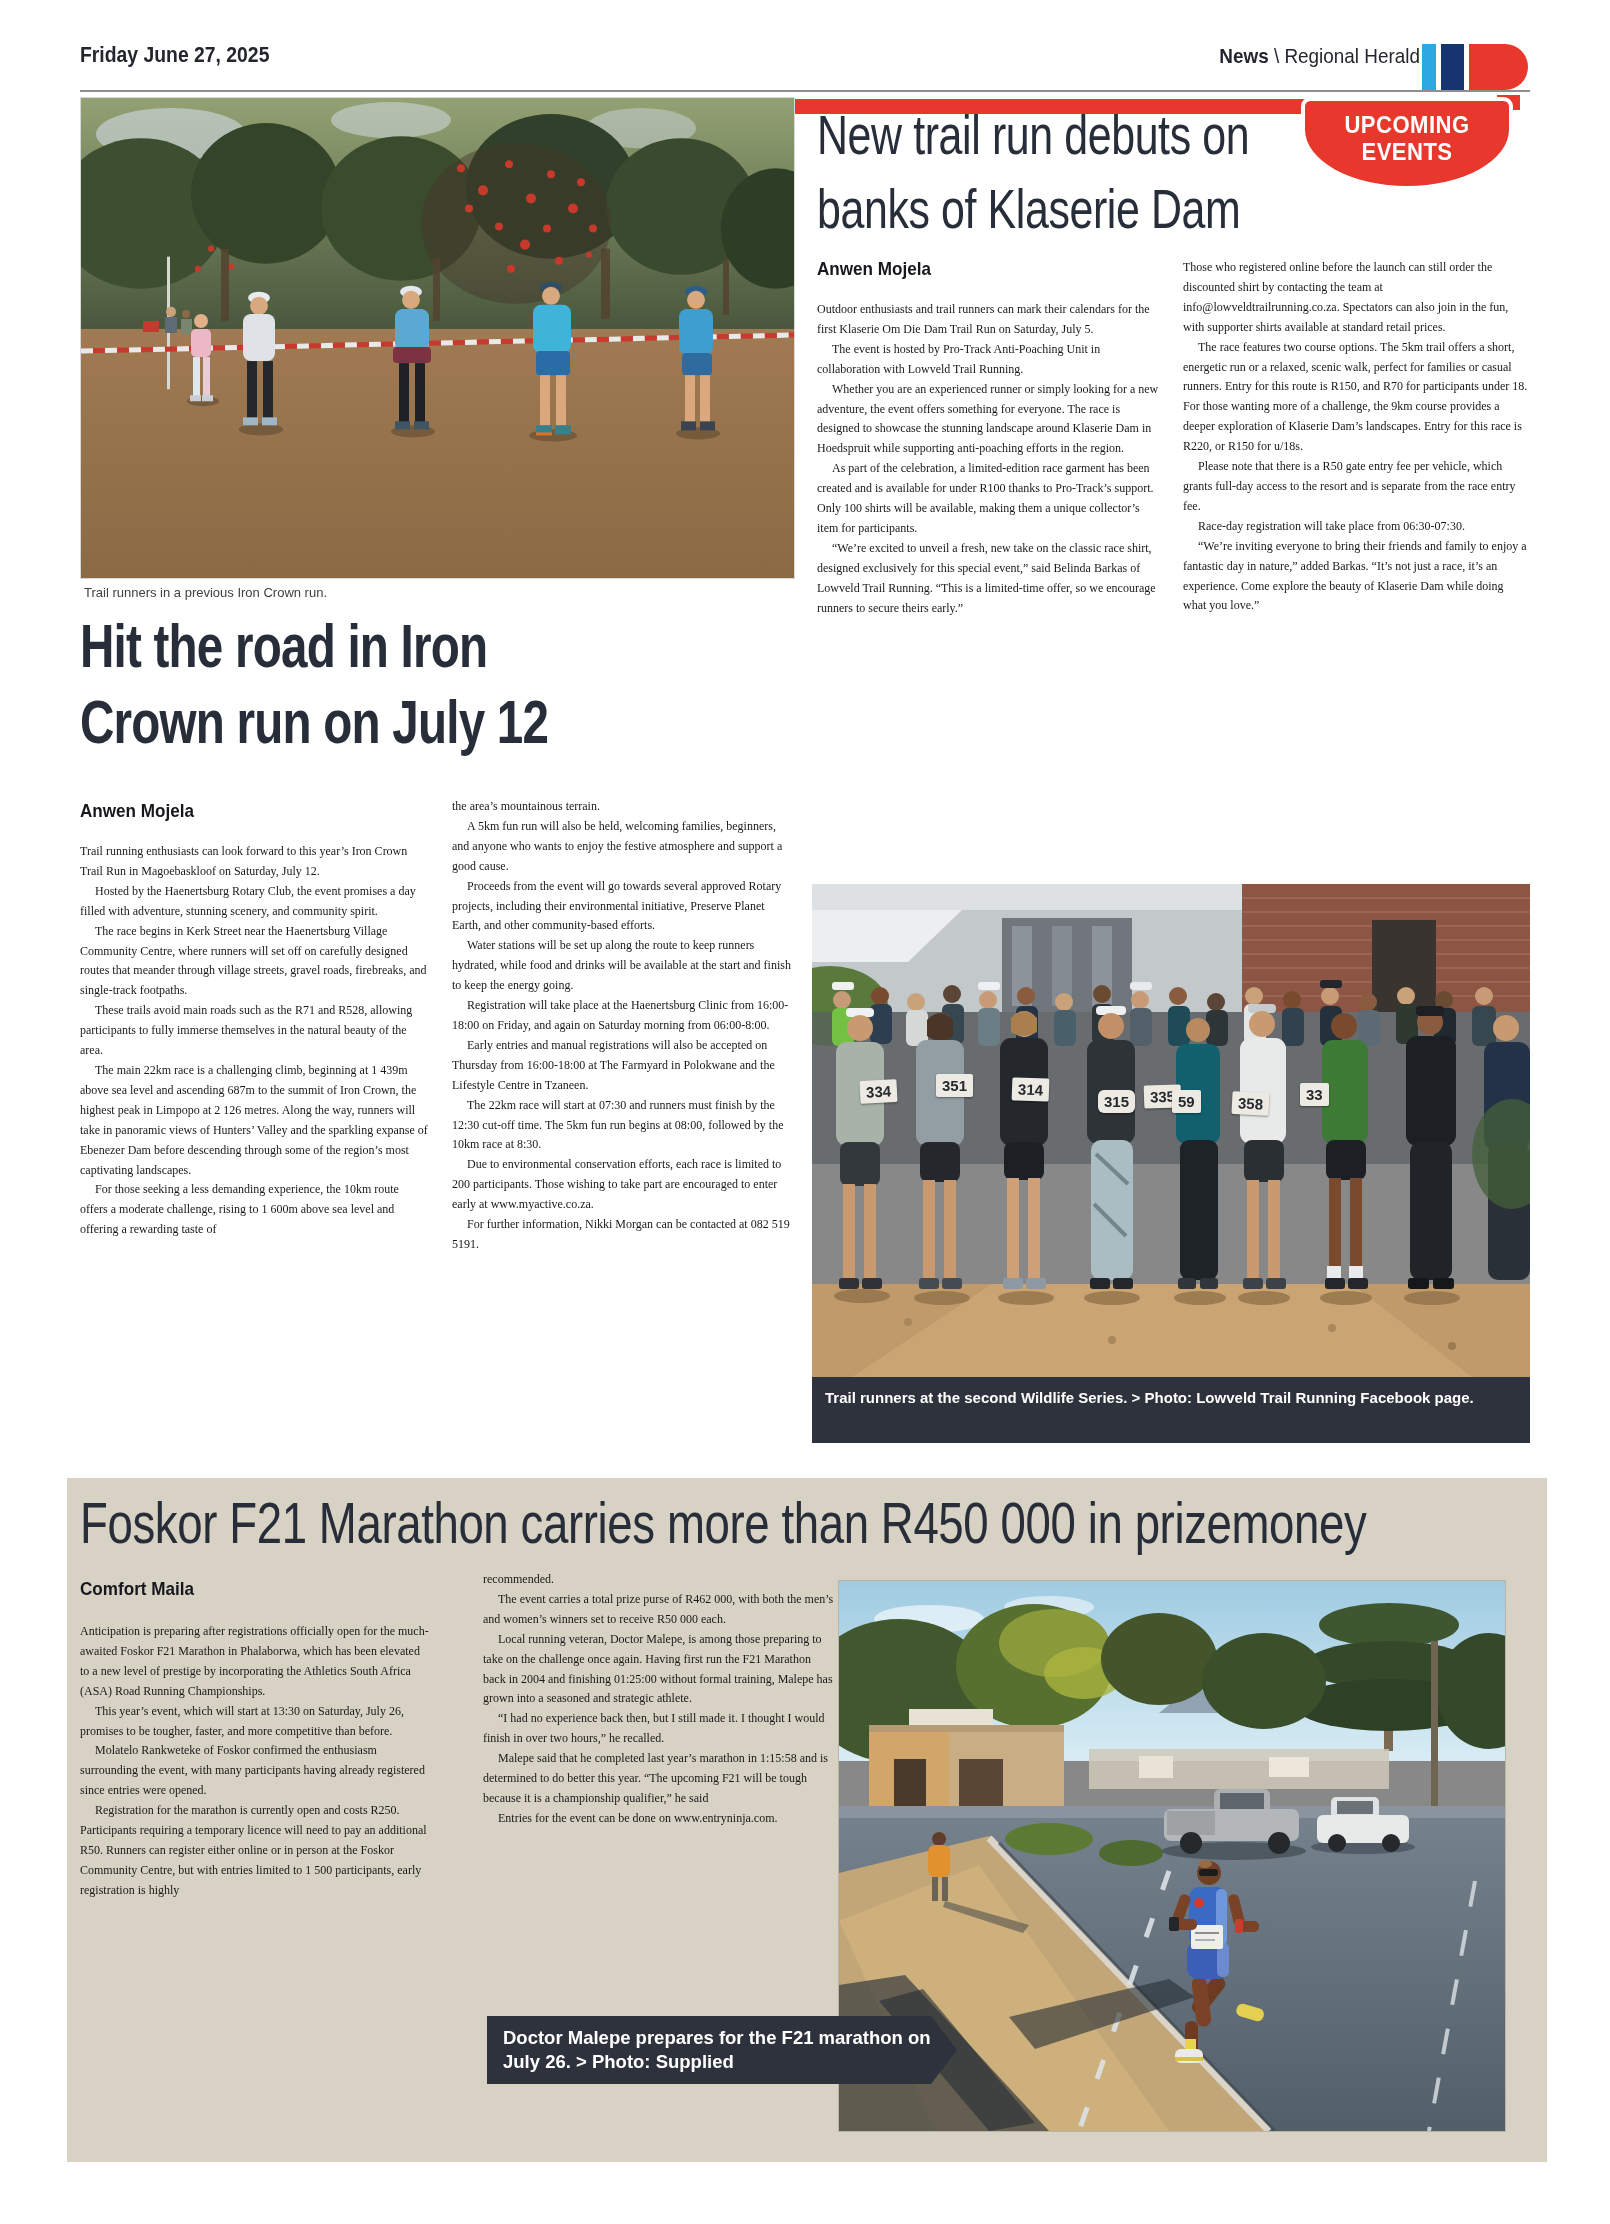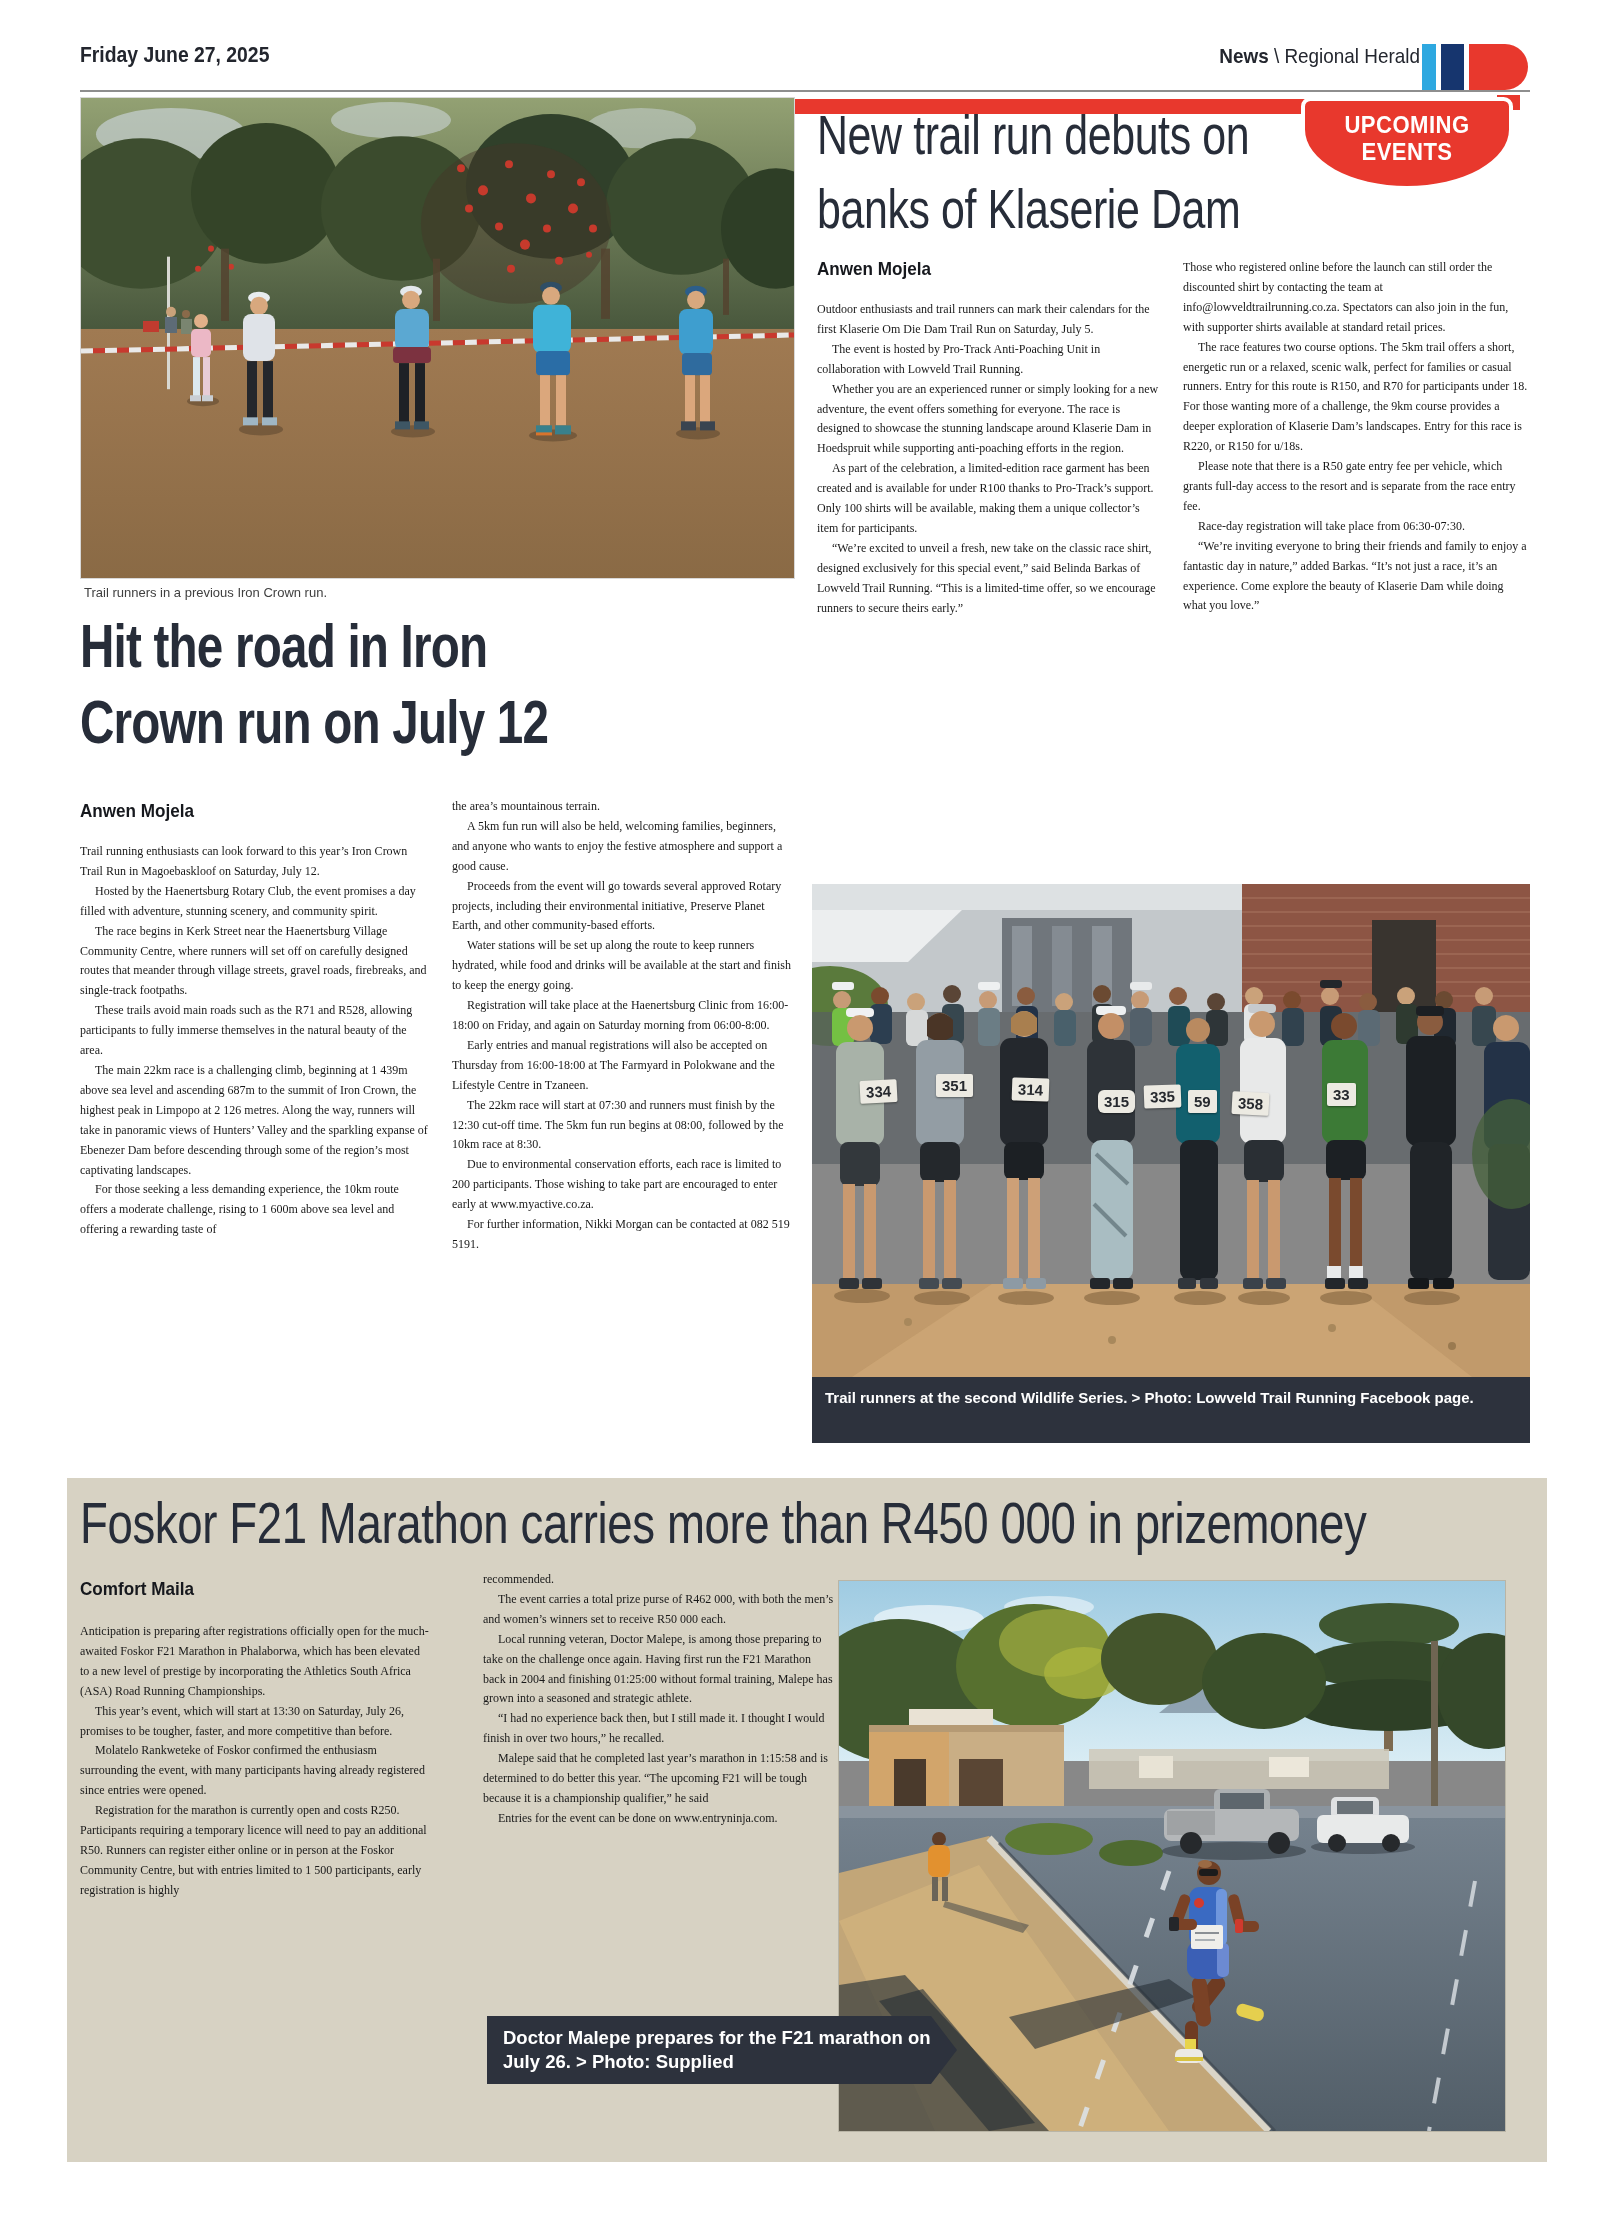--- a/index.html
+++ b/index.html
@@ -404,23 +404,23 @@
       <circle cx="96" cy="438" r="4" fill="#a8885c"></circle>
         <circle cx="300" cy="456" r="4" fill="#a8885c"></circle>
       <circle cx="520" cy="444" r="4" fill="#a8885c"></circle>
         <circle cx="640" cy="462" r="4" fill="#9a7a50"></circle>
     </svg>
     <div class="bib" style="left:48px;top:196px;transform:rotate(-3deg);">334</div>
     <div class="bib" style="left:124px;top:190px;">351</div>
     <div class="bib" style="left:200px;top:194px;transform:rotate(2deg);">314</div>
     <div class="bib" style="left:286px;top:206px;border-radius:6px;">315</div>
     <div class="bib" style="left:332px;top:201px;transform:rotate(-2deg);">335</div>
-    <div class="bib" style="left:376px;top:206px;">59</div>
+    <div class="bib" style="left:360px;top:206px;">59</div>
     <div class="bib" style="left:420px;top:208px;transform:rotate(3deg);">358</div>
-    <div class="bib" style="left:515px;top:199px;">33</div>
+    <div class="bib" style="left:488px;top:199px;">33</div>
   </div>
   <div class="abs" id="photo-start-caption" style="background:#2d323d;">Trail runners at the second Wildlife Series. &gt; Photo: Lowveld Trail Running Facebook page.</div>
 
   <div class="abs" id="foskor-panel" style="background:#d7d2c3;"></div>
   <div class="abs headline" id="foskor-headline">Foskor F21 Marathon carries more than R450 000 in prizemoney</div>
   <div class="abs byline" id="foskor-byline">Comfort Maila</div>
   <div class="abs body-col" id="foskor-col1">
       <p>Anticipation is preparing after registrations officially open for the much-awaited Foskor F21 Marathon in Phalaborwa, which has been elevated to a new level of prestige by incorporating the Athletics South Africa (ASA) Road Running Championships.</p>
       <p>This year’s event, which will start at 13:30 on Saturday, July 26, promises to be tougher, faster, and more competitive than before.</p>
       <p>Molatelo Rankweteke of Foskor confirmed the enthusiasm surrounding the event, with many participants having already registered since entries were opened.</p>

